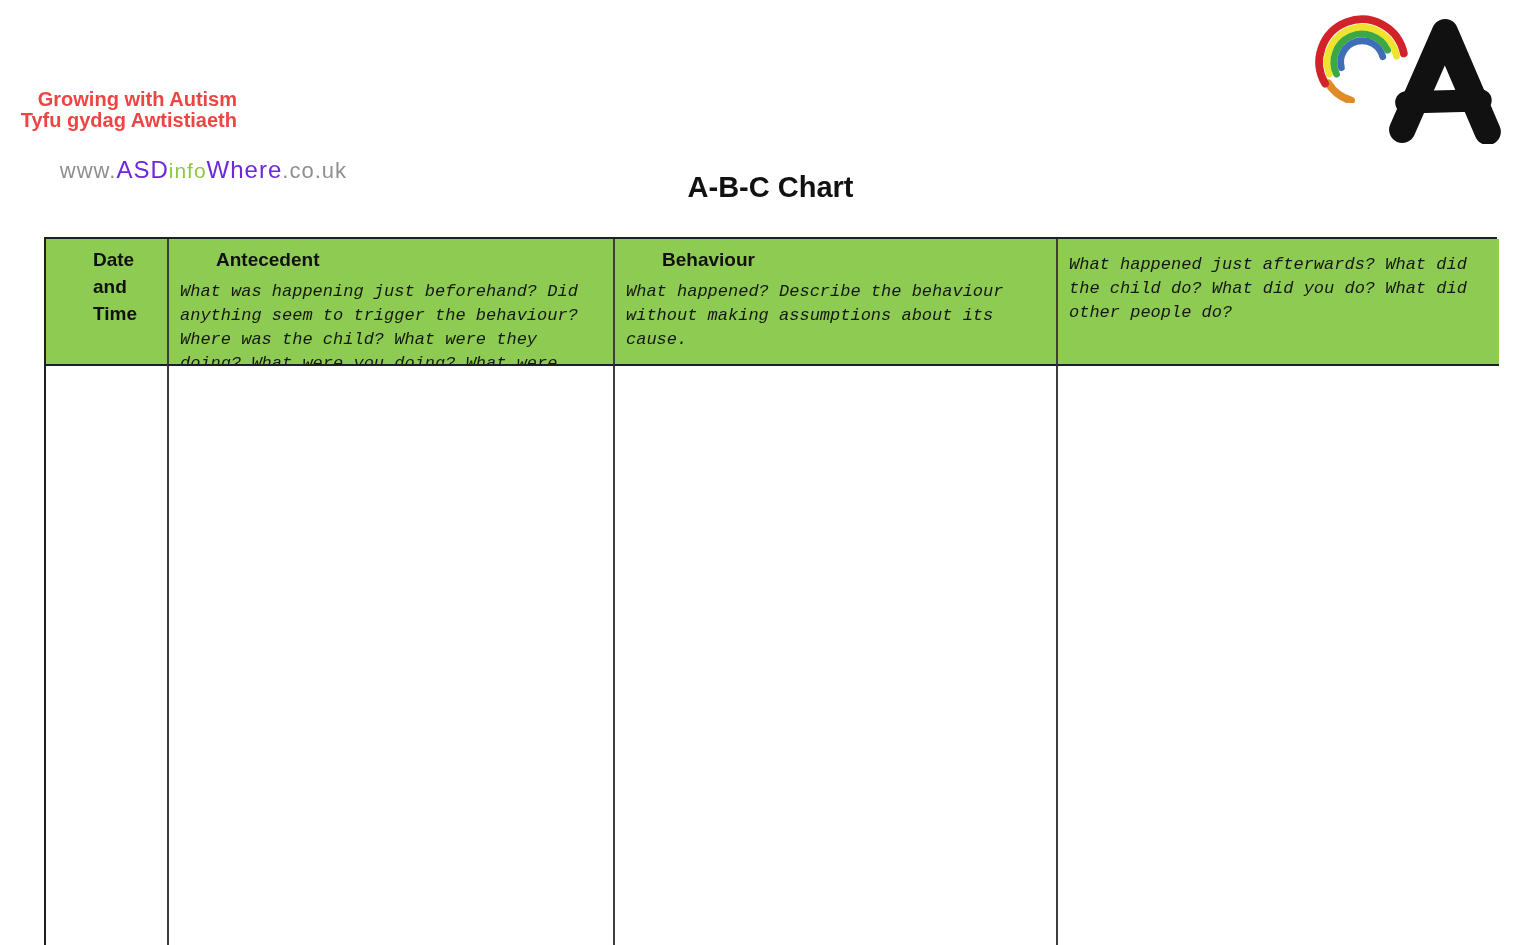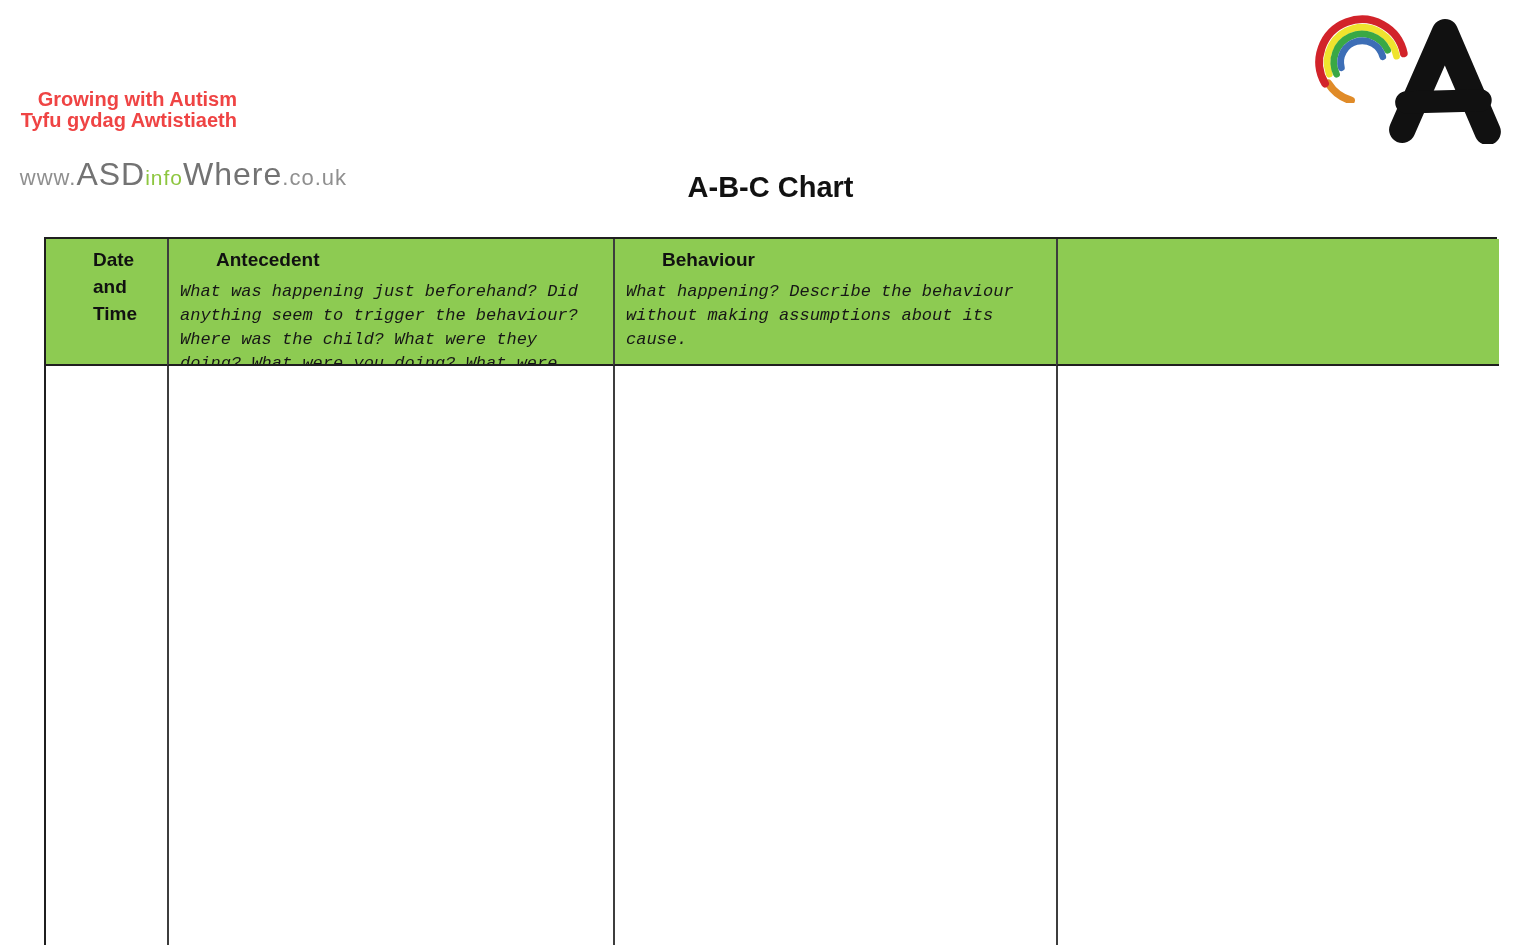--- a/index.html
+++ b/index.html
@@ -17,21 +17,21 @@
   .logo-a { position: absolute; left: 1386px; top: 18px; width: 122px; height: 126px; }
   .logo-line { position: absolute; right: 149px; text-align: right;
                font-weight: bold; font-size: 20px; line-height: 21px; color: #ef4444;
                letter-spacing: 0px; white-space: nowrap; }
   .logo-line1 { top: 89px; }
   .logo-line2 { top: 110px; }
   .logo-url { position: absolute; top: 156px; right: 39px;
               display: flex; align-items: baseline; white-space: nowrap;
               letter-spacing: 1px; text-align: right; }
   .url-gray  { color: #8f8f8f; font-size: 22px; }
-  .url-green-big   { color: #737373; font-size: 32px; }
+  .url-green-big   { color: #6d28d9; font-size: 24px; }
   .url-green-small { color: #8DC63F; font-size: 21px; }
 
   
   .page-title { position: absolute; top: 171px; left: 44px; width: 1453px;
                 text-align: center; font-size: 29px; font-weight: bold; color: #111; }
 
   
   .abc-table { position: absolute; left: 44px; top: 237px; width: 1453px; height: 708px;
                display: grid;
                grid-template-columns: 121px 446px 443px 443px;
@@ -89,22 +89,23 @@
   <div class="th">
     <div class="th-label">Date and Time</div>
     <div class="th-desc"></div>
   </div>
   <div class="th">
     <div class="th-label">Antecedent</div>
     <div class="th-desc">What was happening just beforehand? Did anything seem to trigger the behaviour? Where was the child? What were they doing? What were you doing? What were other people doing?</div>
   </div>
   <div class="th">
     <div class="th-label">Behaviour</div>
-    <div class="th-desc">What happening? Describe the behaviour without making assumptions about its cause.</div>
+    <div class="th-desc">What happened? Describe the behaviour without making assumptions about its cause.</div>
   </div>
   <div class="th">
+    <div class="th-desc">What happened just afterwards? What did the child do? What did you do? What did other people do?</div>
   </div>
 
   <div class="td"></div>
   <div class="td"></div>
   <div class="td"></div>
   <div class="td"></div>
 </div>
 
 </body></html>

